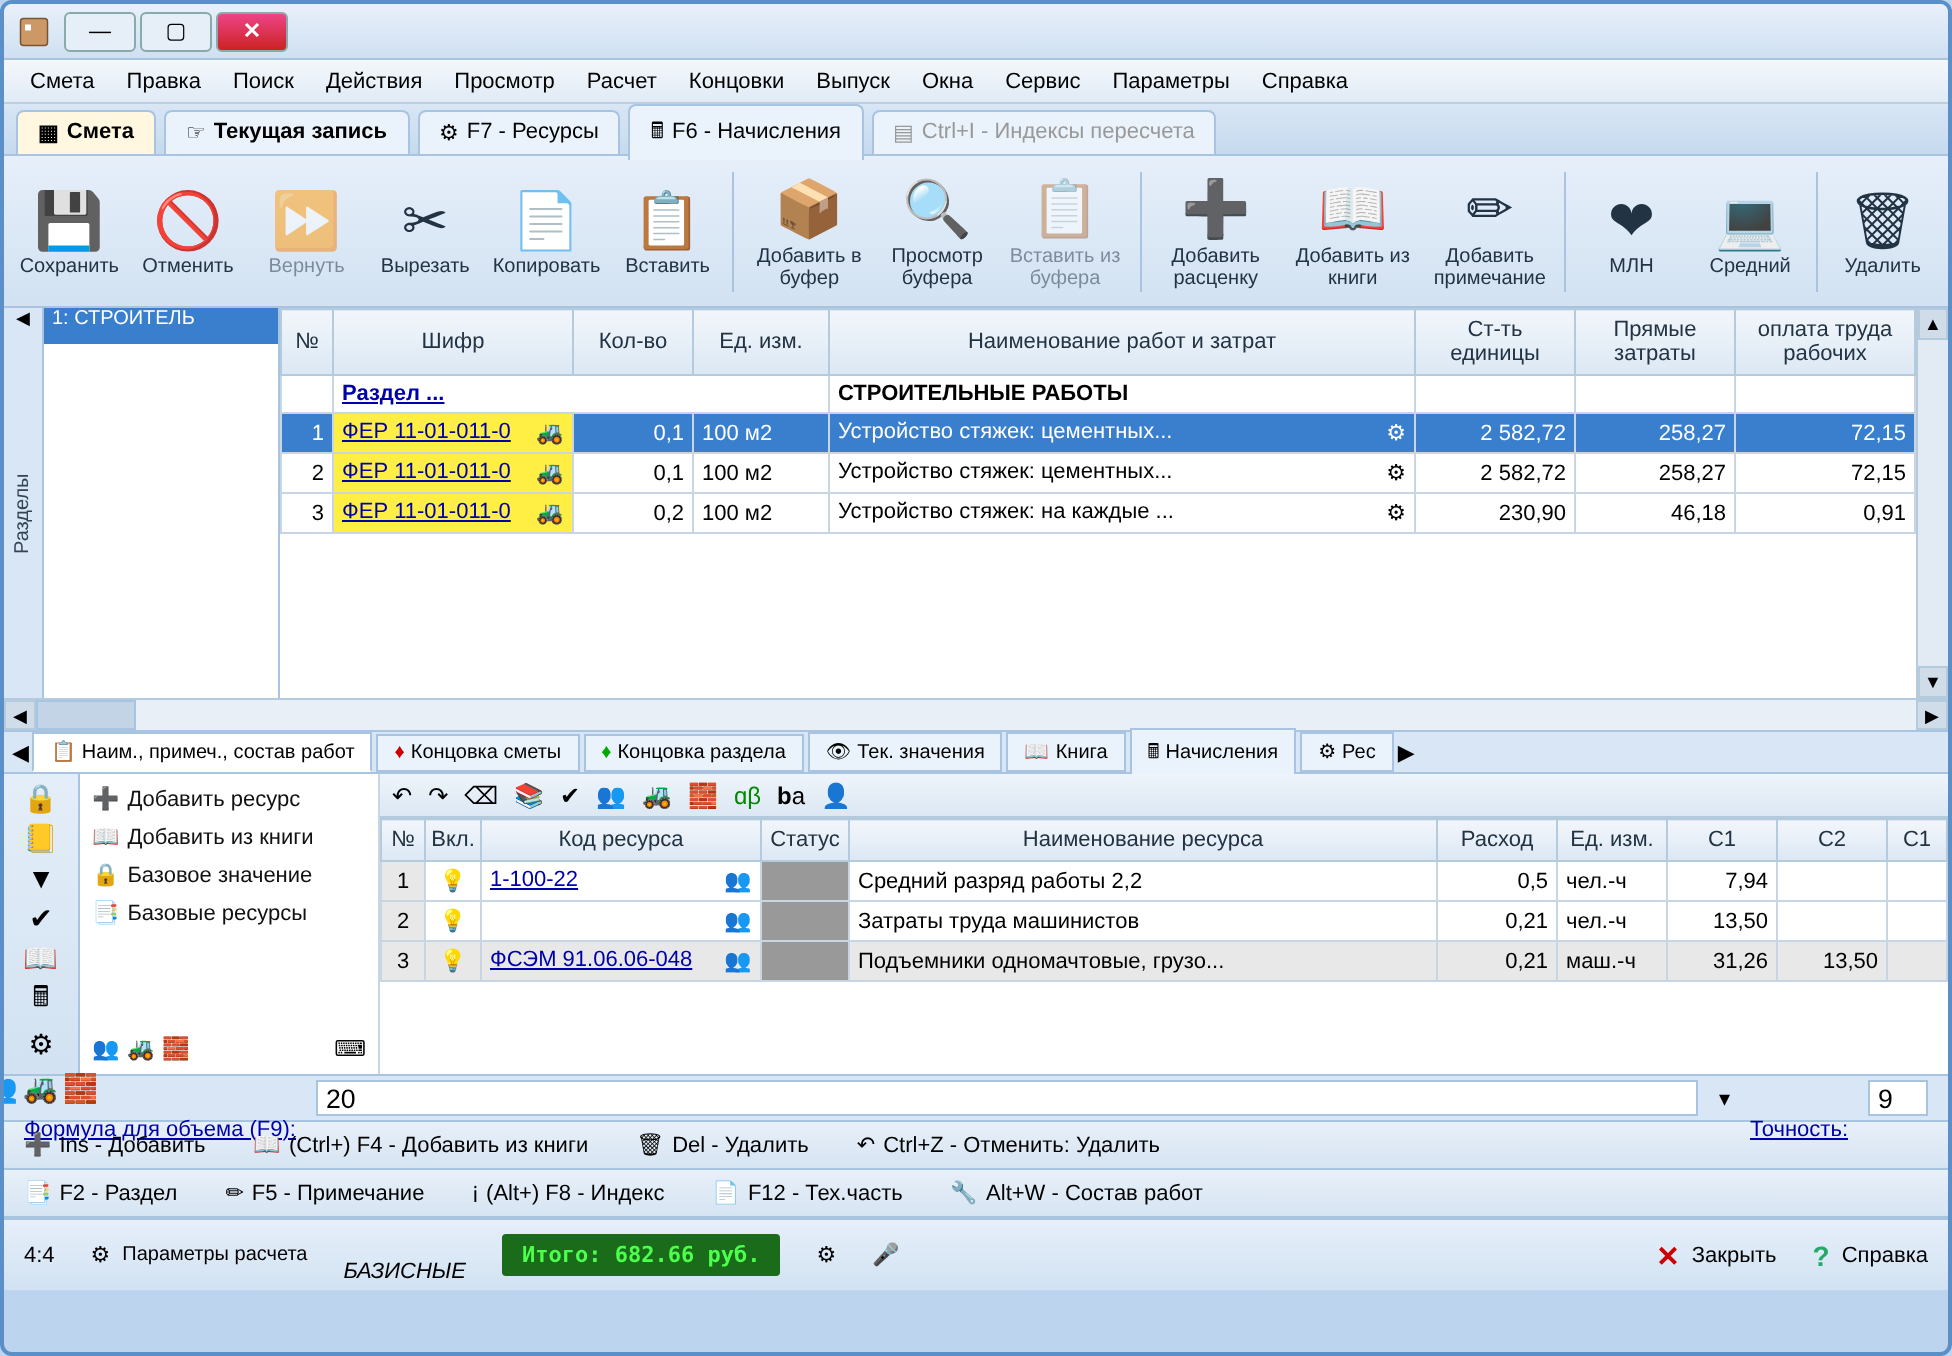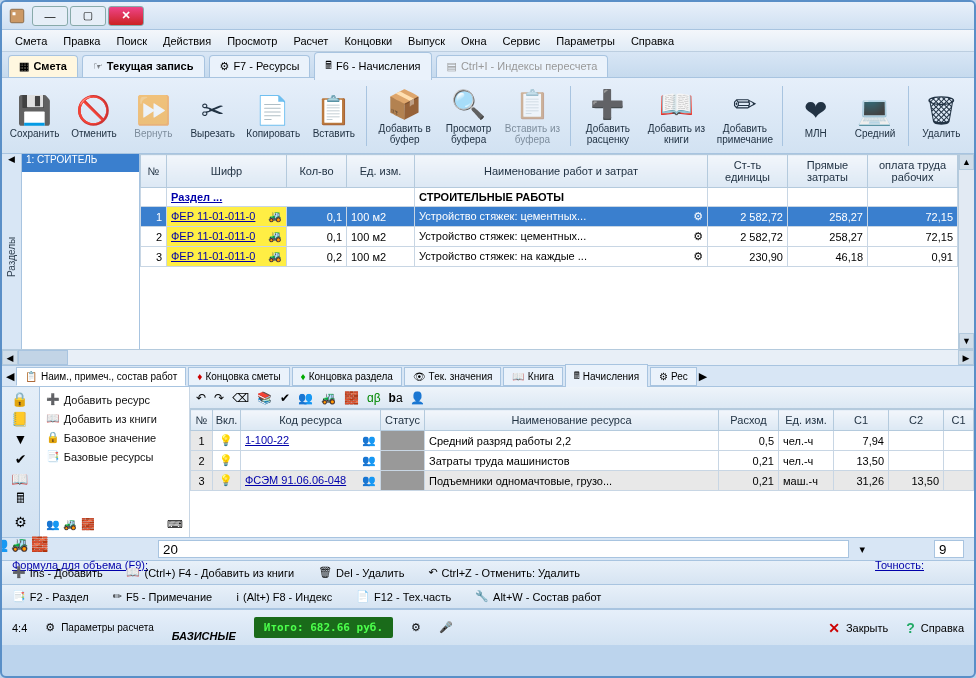--- a/index.html
+++ b/index.html
@@ -229,21 +229,21 @@
 .status-seg { display: flex; align-items: center; gap: 6px; }
 .multiline { font-size:10px; line-height:11px;}
 .total-box {
   background: #1a6b1a;
   color: #4cff4c;
   font-family: monospace;
   font-weight: bold;
   padding: 4px 10px;
   border-radius: 2px;
 }
-.basis { font-weight: bold; font-style: italic; margin-top: 16px; }
+.basis { font-weight: normal; font-style: italic; margin-top: 16px; }
 .red-x { color: #c00; font-weight: bold; font-size: 14px; }
 .q-mark { color: #2a6; font-weight: bold; font-size: 14px; }
 </style>
 </head>
 <body>
 
 <div class="titlebar">
   <span class="icon">
     <svg viewBox="0 0 24 24">
         <rect x="3" y="3" width="18" height="18" fill="#c96" stroke="#753" rx="2"></rect>

